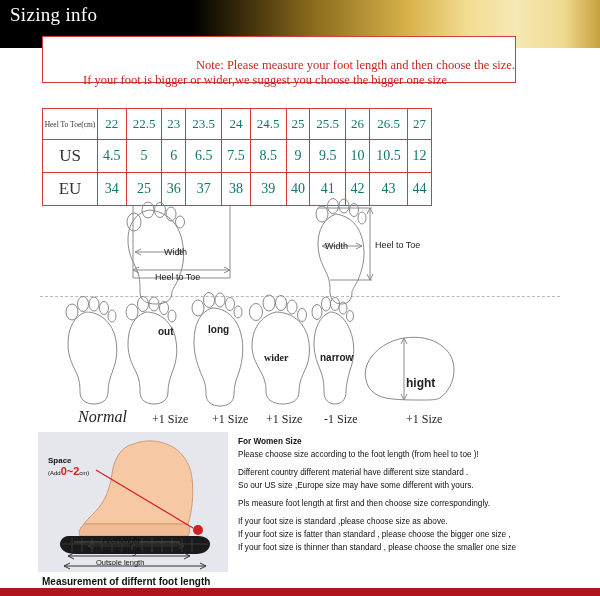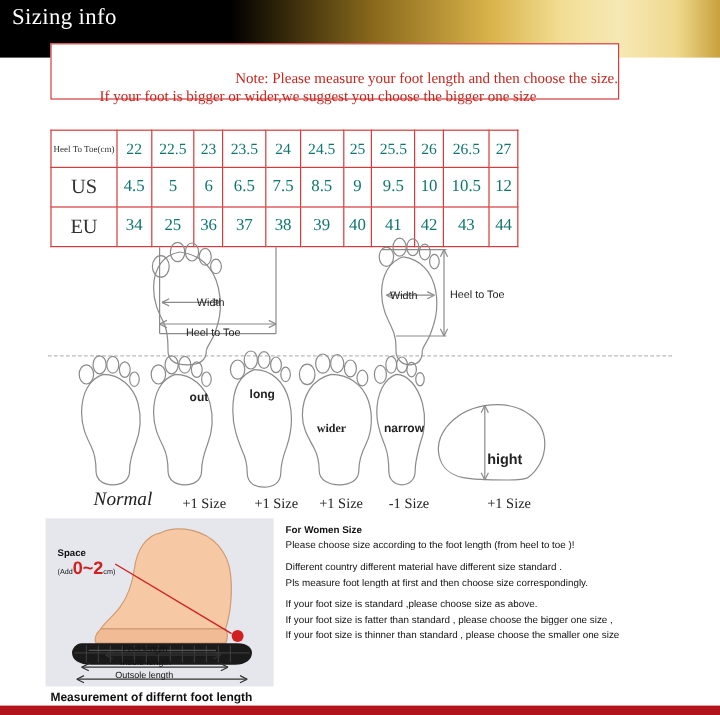--- a/index.html
+++ b/index.html
@@ -77,21 +77,21 @@
   .bottom{
     position:absolute;left:0;top:432px;width:600px;height:164px;
   }
   .bottom-left{
     position:absolute;left:38px;top:0;width:190px;height:140px;
     background:#e6e7ec;
   }
   .bl-lbl{position:absolute;font-size:7.5px;color:#111;font-family:"Liberation Sans", sans-serif;}
   .bl-space{position:absolute;left:10px;top:24px;font-size:8px;font-weight:bold;color:#111;font-family:"Liberation Sans", sans-serif;}
   .bl-space .sub{font-size:6px;font-weight:normal;}
-  .bl-space .red{color:#d02020;font-size:15px;}
+  .bl-space .red{color:#d02020;font-size:11px;}
   .meas-cap{
     position:absolute;left:42px;top:144px;font-size:10px;font-weight:bold;
     font-family:"Liberation Sans", sans-serif;color:#111;
   }
   .bottom-right{
     position:absolute;left:238px;top:4px;width:350px;
     font-family:"Liberation Sans", sans-serif;
     font-size:8.2px;line-height:11px;color:#111;
   }
   .br-p{margin:0 0 7px 0;}
@@ -307,20 +307,21 @@
       <div class="bl-lbl" style="left:62px;top:115px;">Insole length</div>
       <div class="bl-lbl" style="left:58px;top:126px;">Outsole length</div>
     </div>
 
     <div class="meas-cap">Measurement of differnt foot length</div>
 
     <div class="bottom-right">
       <p class="br-title">For Women Size</p>
       <p class="br-p">Please choose size according to the foot length (from heel to toe )!</p>
       <p class="br-p tight">Different country different material have different size standard .</p>
+      <p class="br-p">So our US size ,Europe size may have some different with yours.</p>
       <p class="br-p">Pls measure foot length at first and then choose size correspondingly.</p>
       <p class="br-p tight">If your foot size is standard ,please choose size as above.</p>
       <p class="br-p tight">If your foot size is fatter than standard , please choose the bigger one size ,</p>
       <p class="br-p">If your foot size is thinner than standard , please choose the smaller one size</p>
     </div>
   </div>
 
   <div class="foot-red"></div>
 </div>
 

